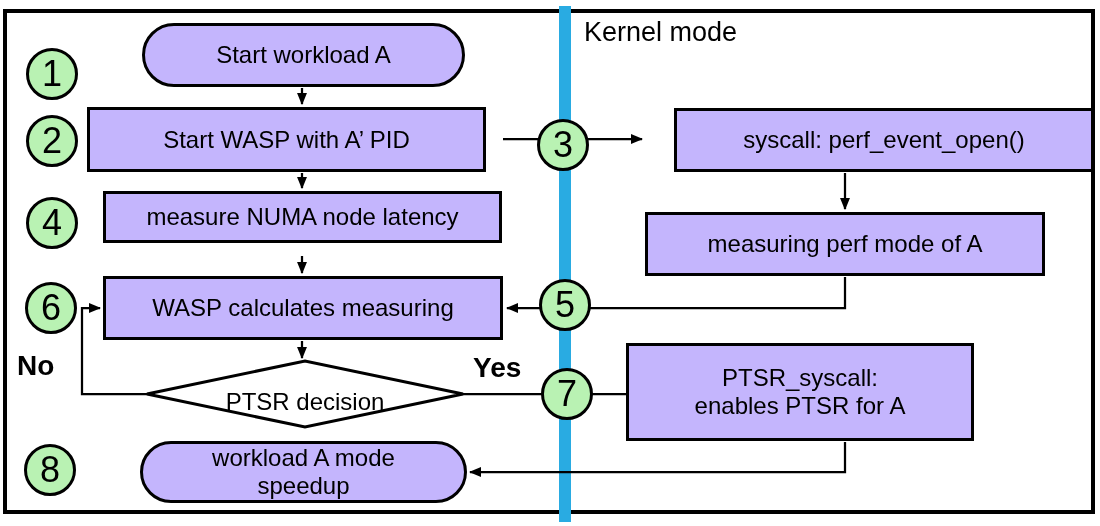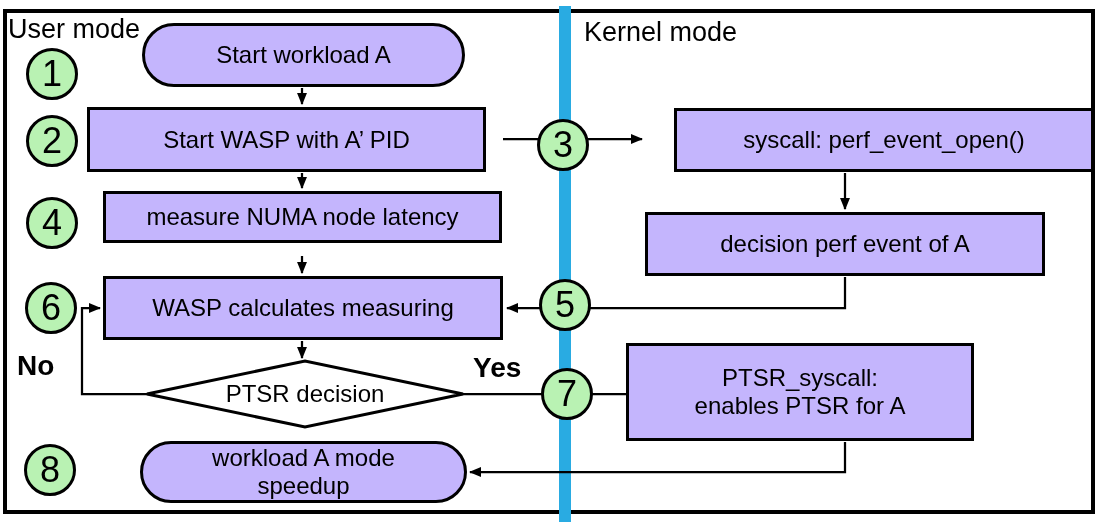--- a/index.html
+++ b/index.html
@@ -38,21 +38,20 @@
   .branch-label{position:absolute;font-size:28px;font-weight:700;z-index:5;white-space:nowrap;}
 </style>
 </head>
 <body style="--step-circle-fill: #b9f2b3; --divider: #29abe2; --stroke: #000000;">
 
 <div class="canvas">
 
   <div class="outer-border"></div>
   <div class="divider"></div>
 
-  <div class="mode-label" style="left:8px;top:14px;">User mode</div>
   <div class="mode-label" style="left:584px;top:17px;">Kernel mode</div>
 
   <svg class="connectors" width="1100" height="526" viewBox="0 0 1100 526">
     <defs>
       <marker id="arrow" markerUnits="strokeWidth" markerWidth="5.5" markerHeight="4.5" refX="5" refY="2.25" orient="auto">
         <path class="arrowhead" d="M0 0 L5.5 2.25 L0 4.5 Z"></path>
       </marker>
     </defs>
     <line class="connector" x1="302" y1="88" x2="302" y2="104" marker-end="url(#arrow)"></line>
     <line class="connector" x1="302" y1="173" x2="302" y2="188" marker-end="url(#arrow)"></line>
@@ -76,37 +75,37 @@
   </div>
 
   <div class="node" style="left:103px;top:191px;width:399px;height:52px;">
     <span>measure NUMA node latency</span>
   </div>
 
   <div class="node" style="left:103px;top:276px;width:400px;height:64px;">
     <span>WASP calculates measuring</span>
   </div>
 
-  <div class="node no-border" style="left:147px;top:361px;width:316px;height:66px;text-align:center;">
+  <div class="node no-border" style="left:147px;top:369px;width:316px;height:66px;text-align:center;">
     <span>PTSR decision</span>
   </div>
 
   <div class="node stadium2" style="left:140px;top:441px;width:327px;height:62px;">
     <span>
       <span style="display:block;">workload A mode</span>
       <span style="display:block;">speedup</span>
     </span>
   </div>
 
   <div class="node" style="left:674px;top:108px;width:420px;height:64px;">
     <span>syscall: perf_event_open()</span>
   </div>
 
   <div class="node" style="left:645px;top:212px;width:400px;height:64px;">
-    <span>decision perf event of A</span>
+    <span>measuring perf mode of A</span>
   </div>
 
   <div class="node" style="left:626px;top:343px;width:348px;height:98px;">
     <span>
       <span style="display:block;">PTSR_syscall:</span>
       <span style="display:block;">enables PTSR for A</span>
     </span>
   </div>
 
   <div class="step" style="left:26px;top:48px;">1</div>

